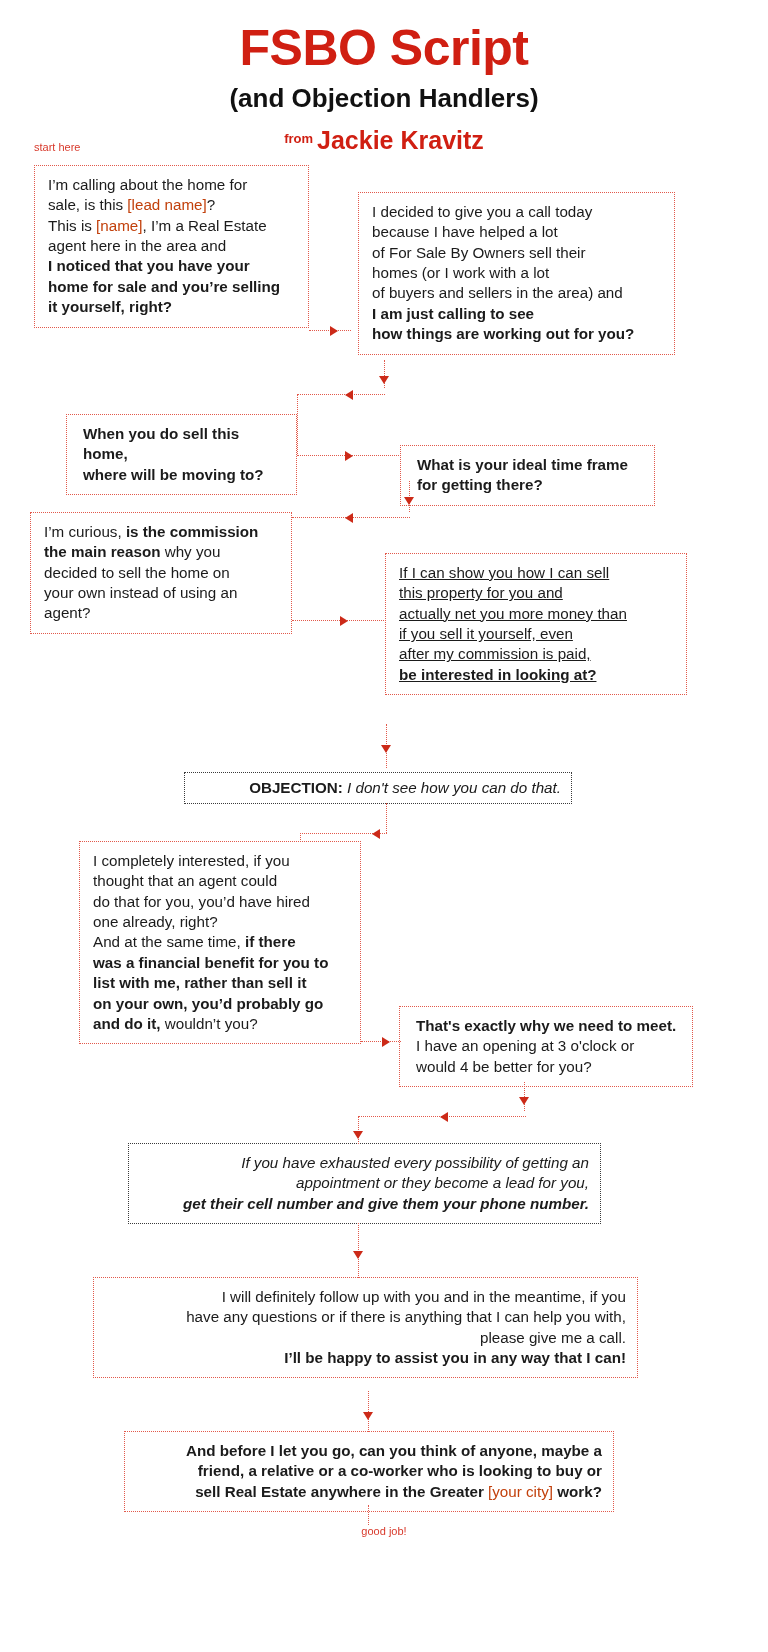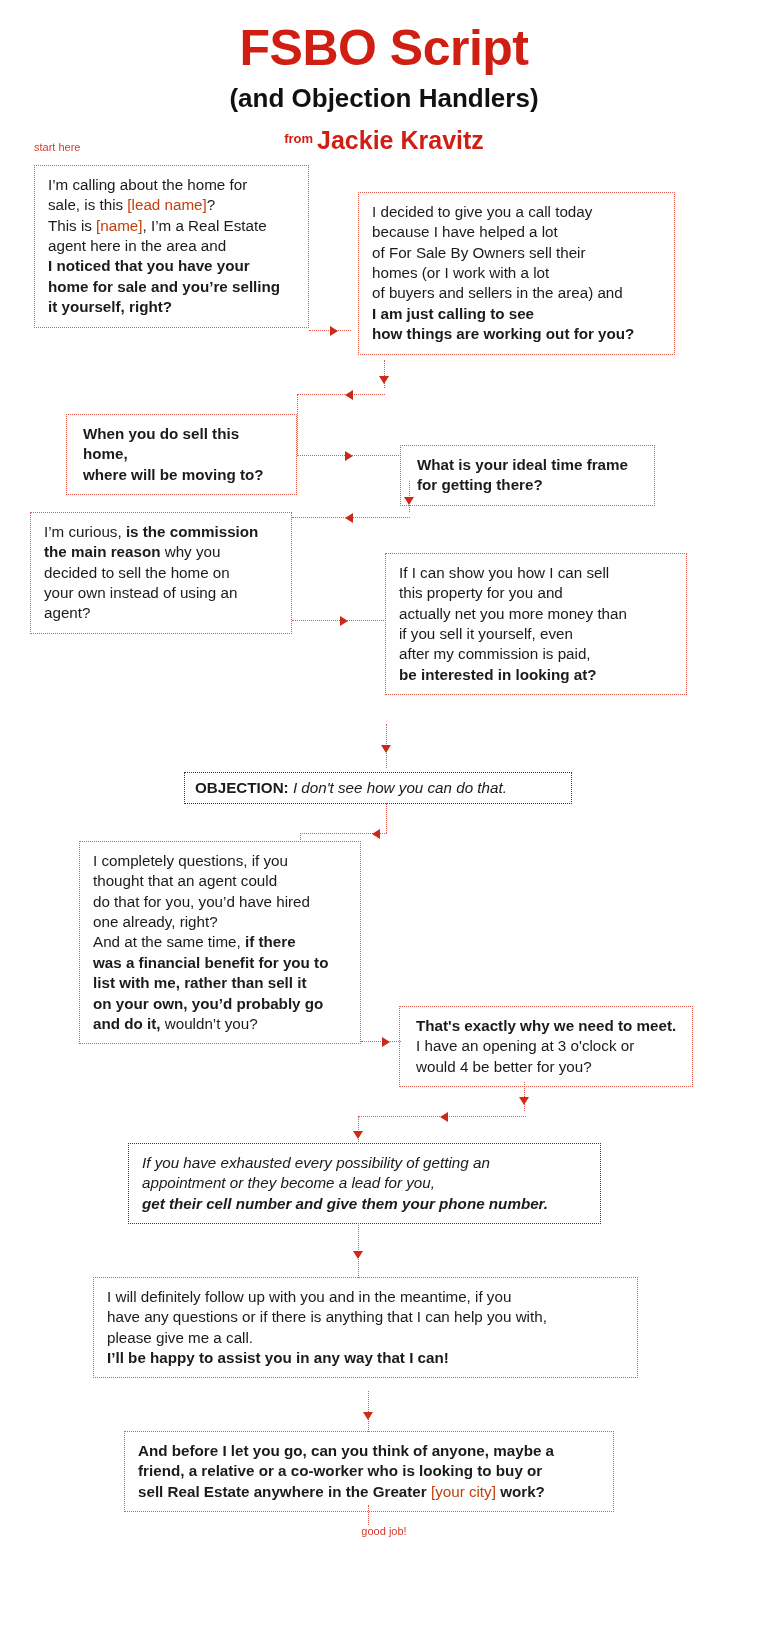--- a/index.html
+++ b/index.html
@@ -88,21 +88,21 @@
     line-height: 1.34;
     color: #1b1b1b;
     padding: 9px 11px 9px 13px;
   }
   .box.dark-border {
     border: 1px dotted #3a3a3a;
   }
   .box b { font-weight: bold; }
   .box i { font-style: italic; }
   .dim { color: #c2410c; }
-  .center { text-align: left; }
+  .center { text-align: right; }
 
   
   .hline {
     position: absolute;
     height: 0;
     border-top: 1px dotted #e2594b;
   }
   .vline {
     position: absolute;
     width: 0;
@@ -167,33 +167,33 @@
       <div><b>What is your ideal time frame</b></div>
       <div><b>for getting there?</b></div>
     </div>
   <div class="box" id="b5" style="left:30px;  top:512px;  width:262px;">
       <div><span>I’m curious, </span><b>is the commission</b></div>
       <div><b>the main reason</b><span> why you</span></div>
       <div><span>decided to sell the home on</span></div>
       <div><span>your own instead of using an</span></div>
       <div><span>agent?</span></div>
     </div>
-  <div class="box" id="b6" style="left:385px; top:553px;  width:302px;">
+  <div class="box" id="b6" style="left:385px; top:553px;  width:302px;text-decoration:underline;">
       <div><span>If I can show you how I can sell</span></div>
       <div><span>this property for you and</span></div>
       <div><span>actually net you more money than</span></div>
       <div><span>if you sell it yourself, even</span></div>
       <div><span>after my commission is paid,</span></div>
       <div><b>be interested in looking at?</b></div>
     </div>
   <div class="box dark-border center" id="b7" style="left:184px; top:772px; width:388px; padding:5px 10px;">
       <div><b>OBJECTION:</b><i> I don't see how you can do that.</i></div>
     </div>
   <div class="box" id="b8" style="left:79px;  top:841px;  width:282px;">
-      <div><span>I completely questions, if you</span></div>
+      <div><span>I completely interested, if you</span></div>
       <div><span>thought that an agent could</span></div>
       <div><span>do that for you, you’d have hired</span></div>
       <div><span>one already, right?</span></div>
       <div><span>And at the same time, </span><b>if there</b></div>
       <div><b>was a financial benefit for you to</b></div>
       <div><b>list with me, rather than sell it</b></div>
       <div><b>on your own, you’d probably go</b></div>
       <div><b> and do it,</b><span> wouldn’t you?</span></div>
     </div>
   <div class="box" id="b9" style="left:399px; top:1006px; width:294px; padding-left:16px;">

